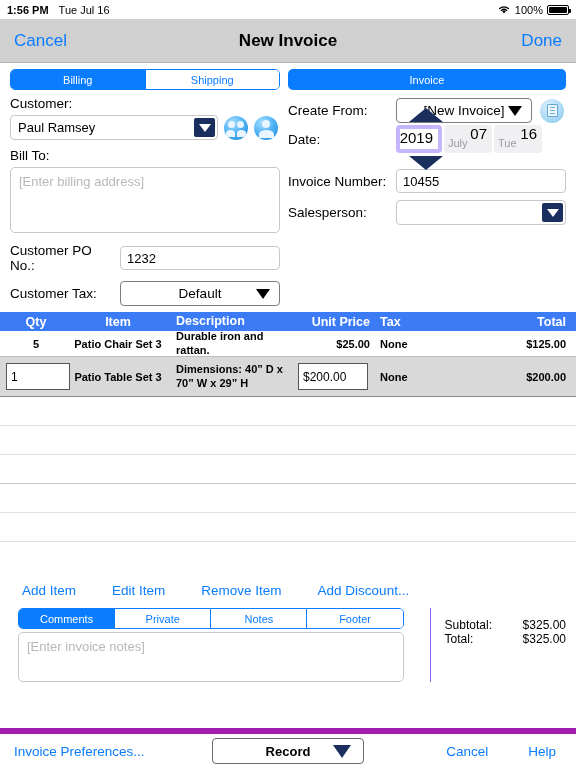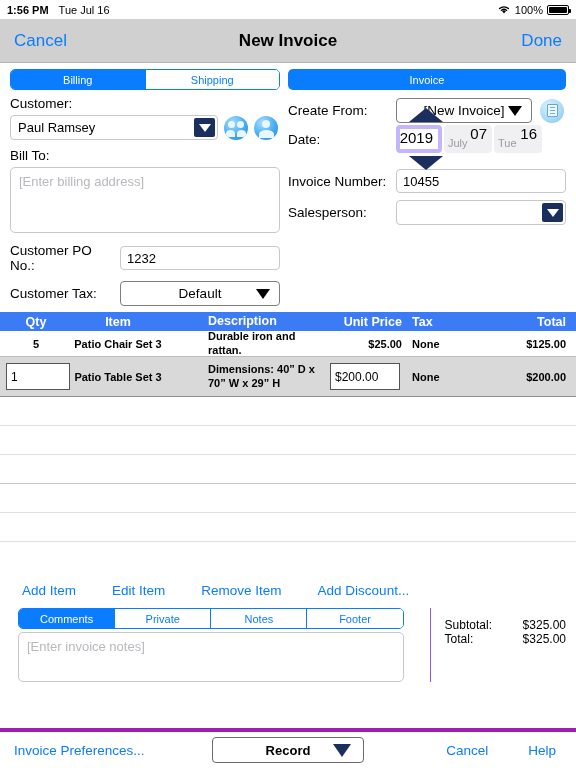--- a/index.html
+++ b/index.html
@@ -167,21 +167,21 @@
     display: flex; align-items: center; font-size: 11px; color: #000;
     border-bottom: 1px solid #d6d6d6;
   }
   .trow.r1 { height: 26px; font-weight: 600; border-bottom: 1px solid #bdbdbd; }
   .trow.sel { height: 40px; background: #d9d9d9; font-weight: 600; border-bottom: 1px solid #8c8c8c; }
   .trow.empty { height: 29px; border-bottom: 1px solid #e0e0e0; }
   .trow.empty.strong { border-bottom: 1px solid #c6c6c6; }
 
   .c-qty   { width: 68px;  text-align: center; padding-left: 4px; }
   .c-item  { width: 100px; text-align: center; }
-  .c-desc  { width: 118px; padding-left: 8px; line-height: 1.25; margin-left: 32px; }
+  .c-desc  { width: 118px; padding-left: 8px; line-height: 1.25; }
   .c-price { width: 88px;  text-align: right; padding-right: 4px; }
   .c-tax   { width: 80px;  padding-left: 6px; }
   .c-total { flex: 1;      text-align: right; padding-right: 10px; }
 
   .cell-input {
     border: 1px solid #555; background: #fff; height: 27px;
     display: flex; align-items: center; padding: 0 4px;
     font-size: 12px; font-weight: 400; color: #000;
   }
   .qty-input { width: 64px; margin-left: 6px; }
@@ -195,21 +195,21 @@
   .bottom { display: flex; padding: 10px 10px 0 18px; gap: 26px; }
   .notes-col { width: 402px; }
   .totals-col { flex: 1; padding-top: 10px; padding-left: 14px; border-left: 1px solid #8b5cf6; }
   .tot-row { display: flex; font-size: 12px; color: #000; }
   .tot-lbl { width: 78px; }
   .tot-val { flex: 1; text-align: left; }
 
   
   .toolbar {
     position: absolute; left: 0; right: 0; bottom: 0; height: 40px;
-    border-top: 4px solid #a21caf; background: #fff;
+    border-top: 6px solid #a21caf; background: #fff;
     display: flex; align-items: center; padding: 0 14px; justify-content: flex-end;
   }
   .tb-link { color: #0a7cff; font-size: 13.5px; }
   .record-btn {
     position: absolute; left: 50%; transform: translateX(-50%);
     width: 152px; height: 26px; border: 1px solid #6b6b6b; border-radius: 4px;
     background: #fff; display: flex; align-items: center; justify-content: center;
     font-size: 13px; font-weight: 700; color: #000;
   }
   .record-btn .caret-navy {

